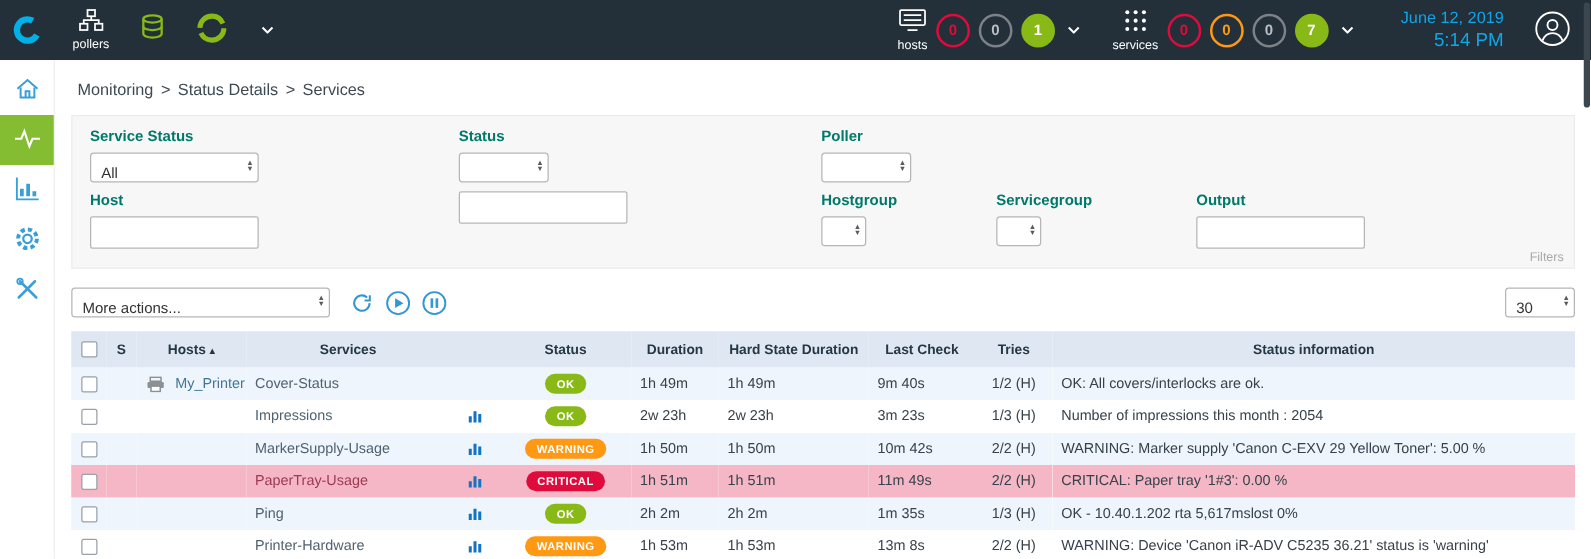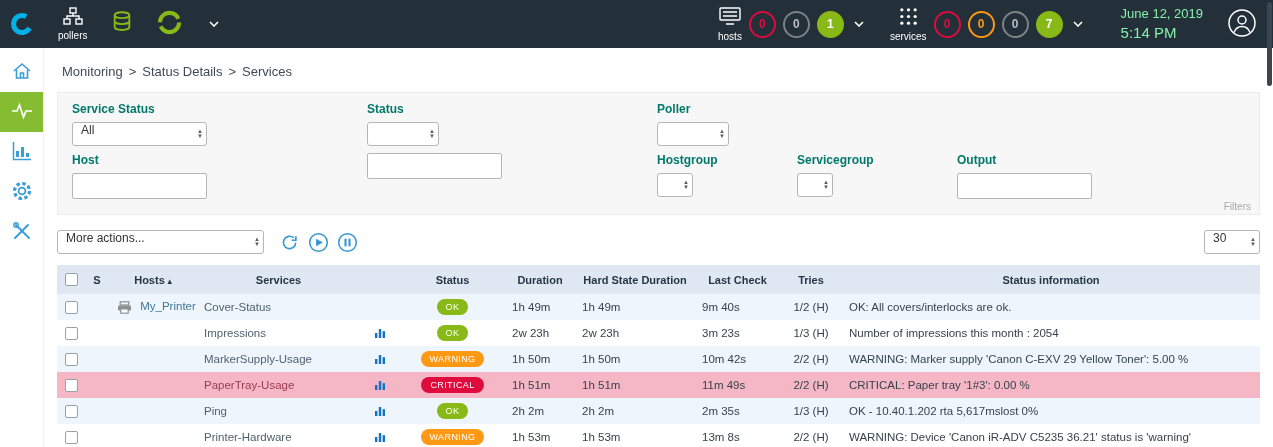--- a/index.html
+++ b/index.html
@@ -14,21 +14,21 @@
   .icon-col{display:flex;flex-direction:column;align-items:center;gap:2px;cursor:pointer}
   .tb-label{color:#fff;font-size:10px}
   .hosts-group{margin-left:auto;gap:7px}
   .services-group{margin-left:26px;gap:7px}
   .counter{width:27px;height:27px;border-radius:50%;border:2px solid transparent;display:flex;align-items:center;justify-content:center;font-size:12px;font-weight:bold;cursor:pointer}
   .counter.critical{border-color:#e00b3d;color:#e00b3d}
   .counter.warning{border-color:#ff9913;color:#ff9913}
   .counter.unknown{border-color:#7c8288;color:#b9bfc4}
   .counter.ok{background:#88b917;border-color:#88b917;color:#fff}
   .chev{margin-left:3px;cursor:pointer;display:flex}
-  .datetime{margin-left:38px;color:#86efac;line-height:1.3}
+  .datetime{margin-left:38px;text-align:right;color:#0ea5e9;line-height:1.3}
   .dt-date{font-size:13px}
   .dt-time{font-size:15px}
   .user-box{margin:0 16px 0 24px;cursor:pointer;display:flex}
 
   
   .sidebar{position:absolute;top:48px;left:0;width:44px;height:399px;background:#fff;border-right:1px solid #efefef;display:flex;flex-direction:column;padding-top:4px;z-index:5}
   .side-item{width:43px;height:40px;display:flex;align-items:center;justify-content:center;cursor:pointer}
   .side-item.active{background:#84bd32}
 
   
@@ -37,21 +37,21 @@
   .bc-item{cursor:pointer}
   .bc-sep{margin:0 6px;color:#3e4a54}
 
   
   .filter-panel{margin:0 13px;background:#f7f7f7;border:1px solid #ececec;padding:9px 4px 8px 14px;position:relative}
   .f-row{display:flex;margin-bottom:7px}
   .f-row:last-child{margin-bottom:2px}
   .f-field{display:flex;flex-direction:column}
   .fw1{width:295px}.fw2{width:290px}.fw3{width:140px}.fw4{width:160px}
   .f-label{font-size:12px;font-weight:bold;color:#00796b;margin-bottom:6px}
-  .sel{position:relative;display:inline-flex;align-items:flex-start;height:24px;background:#fff;border:1px solid #b6b6b6;border-radius:3px;padding:0 20px 0 8px;font-size:12px;color:#333;cursor:pointer}
+  .sel{position:relative;display:inline-flex;align-items:flex-end;height:24px;background:#fff;border:1px solid #b6b6b6;border-radius:3px;padding:0 20px 0 8px;font-size:12px;color:#333;cursor:pointer}
   .sel .arrows{position:absolute;right:3px;top:50%;transform:translateY(-50%);display:flex;flex-direction:column;align-items:center;color:#5a5a5a}
   .sel .arrows span{font-size:6px;line-height:5px}
   .sel-135{width:135px}.sel-72{width:72px}.sel-36{width:36px;padding-left:4px}.sel-262{width:207px}.sel-44{width:56px}
   .inp{width:135px;height:26px;border:1px solid #b6b6b6;border-radius:2px;background:#fff;padding:0 6px;font-family:inherit;font-size:12px;color:#333}
   .filters-tag{position:absolute;right:8px;bottom:2px;font-size:10px;color:#a9a9a9}
 
   
   .toolbar{margin:15px 13px 11px;display:flex;align-items:center}
   .tool-icons{display:flex;align-items:center;gap:7px;margin-left:14px}
   .tool-btn{width:22px;height:22px;display:flex;align-items:center;justify-content:center;cursor:pointer}
@@ -65,21 +65,21 @@
   .svc tbody tr:nth-child(even){background:#fff}
   .svc tbody tr.row-critical{background:#f5b7c5}
   td.col-duration,td.col-hard,td.col-lastcheck{}
   td.col-sel,td.col-s,td.col-graph,td.col-status,td.col-tries{text-align:center}
   td.col-hosts{padding-left:8px}
   .host-icon{display:inline-flex;vertical-align:middle;margin-right:5px}
   .graph-icon{display:inline-flex;vertical-align:middle;cursor:pointer}
   .host-link{color:#417697;cursor:pointer}
   .service-link{color:#50626f;cursor:pointer}
   .row-critical .service-link{color:#9c3a52}
-  .badge{display:inline-block;min-width:22px;padding:3px 9px;border-radius:10px;font-size:9px;font-weight:normal;color:#fff;letter-spacing:.4px;text-align:right}
+  .badge{display:inline-block;min-width:22px;padding:3px 9px;border-radius:10px;font-size:9px;font-weight:bold;color:#fff;letter-spacing:.4px;text-align:right}
   .badge.ok{background:#88b917}
   .badge.warning{background:#ff9913}
   .badge.critical{background:#e00b3d}
   .sort-caret{margin-left:3px;font-size:8px;color:#253746}
   .cbx{appearance:none;-webkit-appearance:none;width:13px;height:13px;border:1px solid #98a0a8;border-radius:2px;background:#fff;cursor:pointer;vertical-align:middle;margin:0}
 
   
   .scrollbar{position:absolute;right:0;top:0;width:7px;height:100%;z-index:30}
   .scroll-thumb{position:absolute;right:1px;top:2px;width:5px;height:84px;background:#3c464f;border-radius:3px;cursor:pointer}
 </style>
@@ -453,21 +453,21 @@
               <svg width="12" height="12" viewBox="0 0 12 12">
                 <rect x="1" y="6" width="2.4" height="5" fill="#1273c4"></rect>
                 <rect x="4.8" y="2" width="2.4" height="9" fill="#1273c4"></rect>
                 <rect x="8.6" y="4.2" width="2.4" height="6.8" fill="#1273c4"></rect>
               </svg>
             </span>
 </td>
           <td class="col-status"><span class="badge ok">OK</span></td>
           <td class="col-duration">2h 2m</td>
           <td class="col-hard">2h 2m</td>
-          <td class="col-lastcheck">2m 35s</td>
+          <td class="col-lastcheck">1m 35s</td>
           <td class="col-tries">1/3 (H)</td>
           <td class="col-info">OK - 10.40.1.202 rta 5,617mslost 0%</td>
         </tr>
         <tr>
           <td class="col-sel"><input type="checkbox" class="cbx" style=""></td>
           <td class="col-s"></td>
           <td class="col-hosts"></td>
           <td class="col-services"><span class="service-link">Printer-Hardware</span></td>
           <td class="col-graph">
   <span class="graph-icon">

